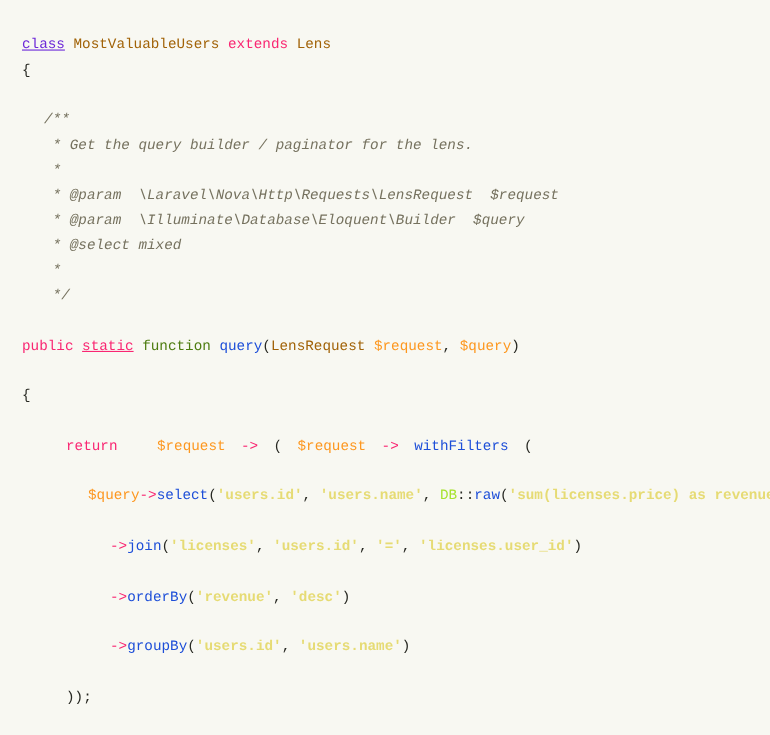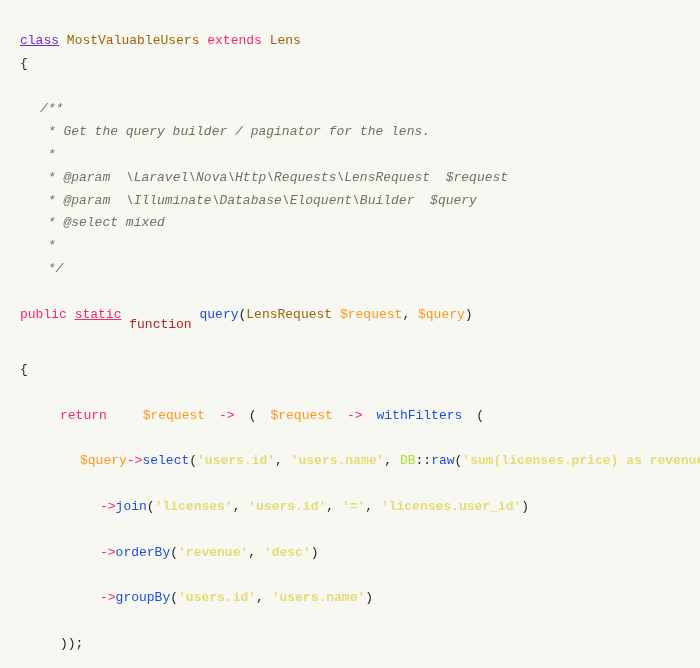--- a/index.html
+++ b/index.html
@@ -36,21 +36,21 @@
     .indent-3 { padding-left: 70px; }
     .indent-4 { padding-left: 90px; }
 
     
     .kw-class    { color: #6d28d9; text-decoration: underline; } 
     .kw-extends  { color: #f92672; } 
     .class-name  { color: #a16207; text-align: center; } 
     .comment     { color: #75715e; font-style: italic; }
     .kw-public   { color: #f92672; }
     .kw-static   { color: #f92672; text-decoration: underline; }
-    .kw-function { color: #b91c1c; margin-top: 10px; }
+    .kw-function { color: #4d7c0f; }
     .kw-return   { color: #f92672; }
     .method      { color: #1d4ed8; text-align: center; }
     .string      { color: #e6db74; font-weight: bold; }
     .variable    { color: #fd971f; }
     .plain       { color: #272822; }
     .db-class    { color: #a6e22e; }
     .arrow       { color: #f92672; }
   </style>
 </head>
 <body>

